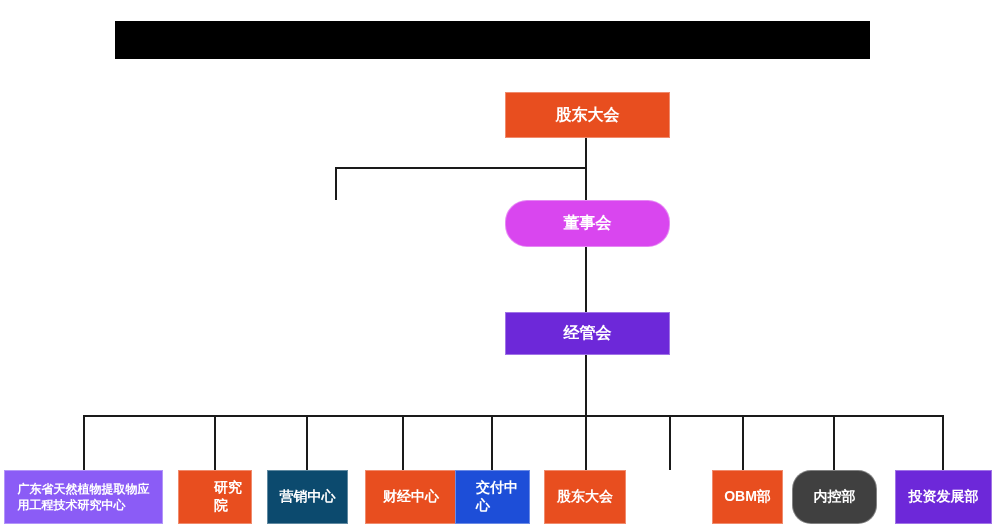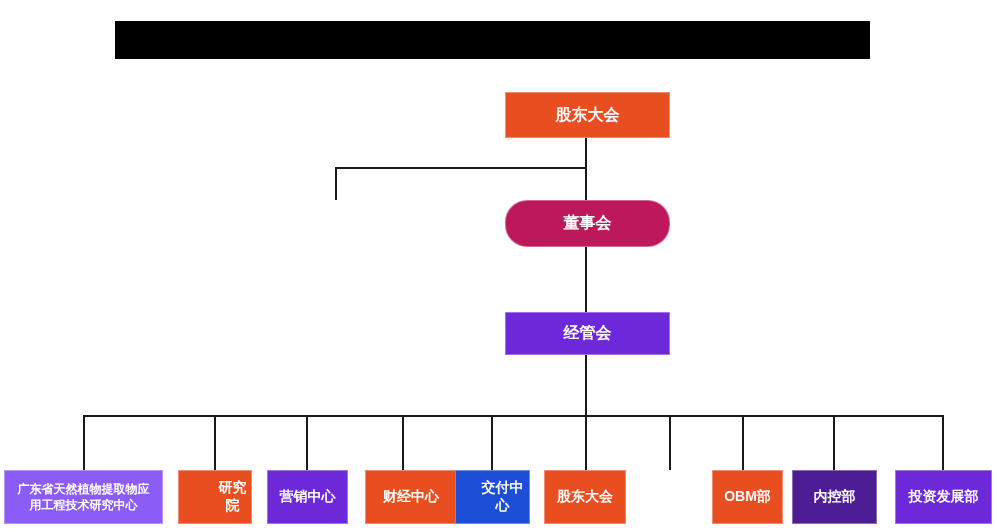--- a/index.html
+++ b/index.html
@@ -15,21 +15,21 @@
     position: absolute;
     left: 115px; top: 21px;
     width: 755px; height: 38px;
     background: var(--color-title_bar, #000000);
   }
   .node {
     position: absolute;
     display: flex;
     align-items: center;
     justify-content: center;
-    text-align: center;
+    text-align: left;
     color: var(--color-box_text, #ffffff);
     font-weight: bold;
     font-size: 16px;
     box-sizing: border-box;
     border: 1px solid rgba(255, 255, 255, 0.35);
   }
   .line {
     position: absolute;
     background: var(--color-connector, #1a1a1a);
   }
@@ -87,28 +87,28 @@
   <div class="line l-drop-4"></div>
   <div class="line l-drop-5"></div>
   <div class="line l-drop-6"></div>
   <div class="line l-drop-7"></div>
   <div class="line l-drop-8"></div>
   <div class="line l-drop-9"></div>
   <div class="line l-drop-10"></div>
 
   <div class="node n-shareholders" style="background: rgb(232, 78, 31);">股东大会</div>
 
-  <div class="node n-board" style="background: #be185d; border-radius: 22px;">董事会</div>
+  <div class="node n-board" style="background: #d946ef; border-radius: 22px;">董事会</div>
 
   <div class="node n-management" style="background: #6d28d9;">经管会</div>
 
   <div class="node bottom n-research-center" style="background: #8b5cf6;">广东省天然植物提取物应
 用工程技术研究中心</div>
   <div class="node bottom n-research-institute" style="background: rgb(232, 78, 31);">研究院</div>
-  <div class="node bottom n-marketing-center" style="background: #6d28d9;">营销中心</div>
+  <div class="node bottom n-marketing-center" style="background: #0c4a6e;">营销中心</div>
   <div class="node bottom n-finance-center" style="background: rgb(232, 78, 31);">财经中心</div>
   <div class="node bottom n-delivery-center" style="background: #1d4ed8; padding-left: 20px;">交付中心</div>
   <div class="node bottom n-hr-center" style="background: rgb(232, 78, 31);">股东大会</div>
   <div class="node bottom n-obm-dept" style="background: rgb(232, 78, 31);">OBM部</div>
-  <div class="node bottom n-internal-control-dept" style="background: #4c1d95;">内控部</div>
+  <div class="node bottom n-internal-control-dept" style="background: #404040; border-radius: 19px;">内控部</div>
   <div class="node bottom n-investment-dept" style="background: #6d28d9;">投资发展部</div>
 
 </div>
 
 </body></html>

